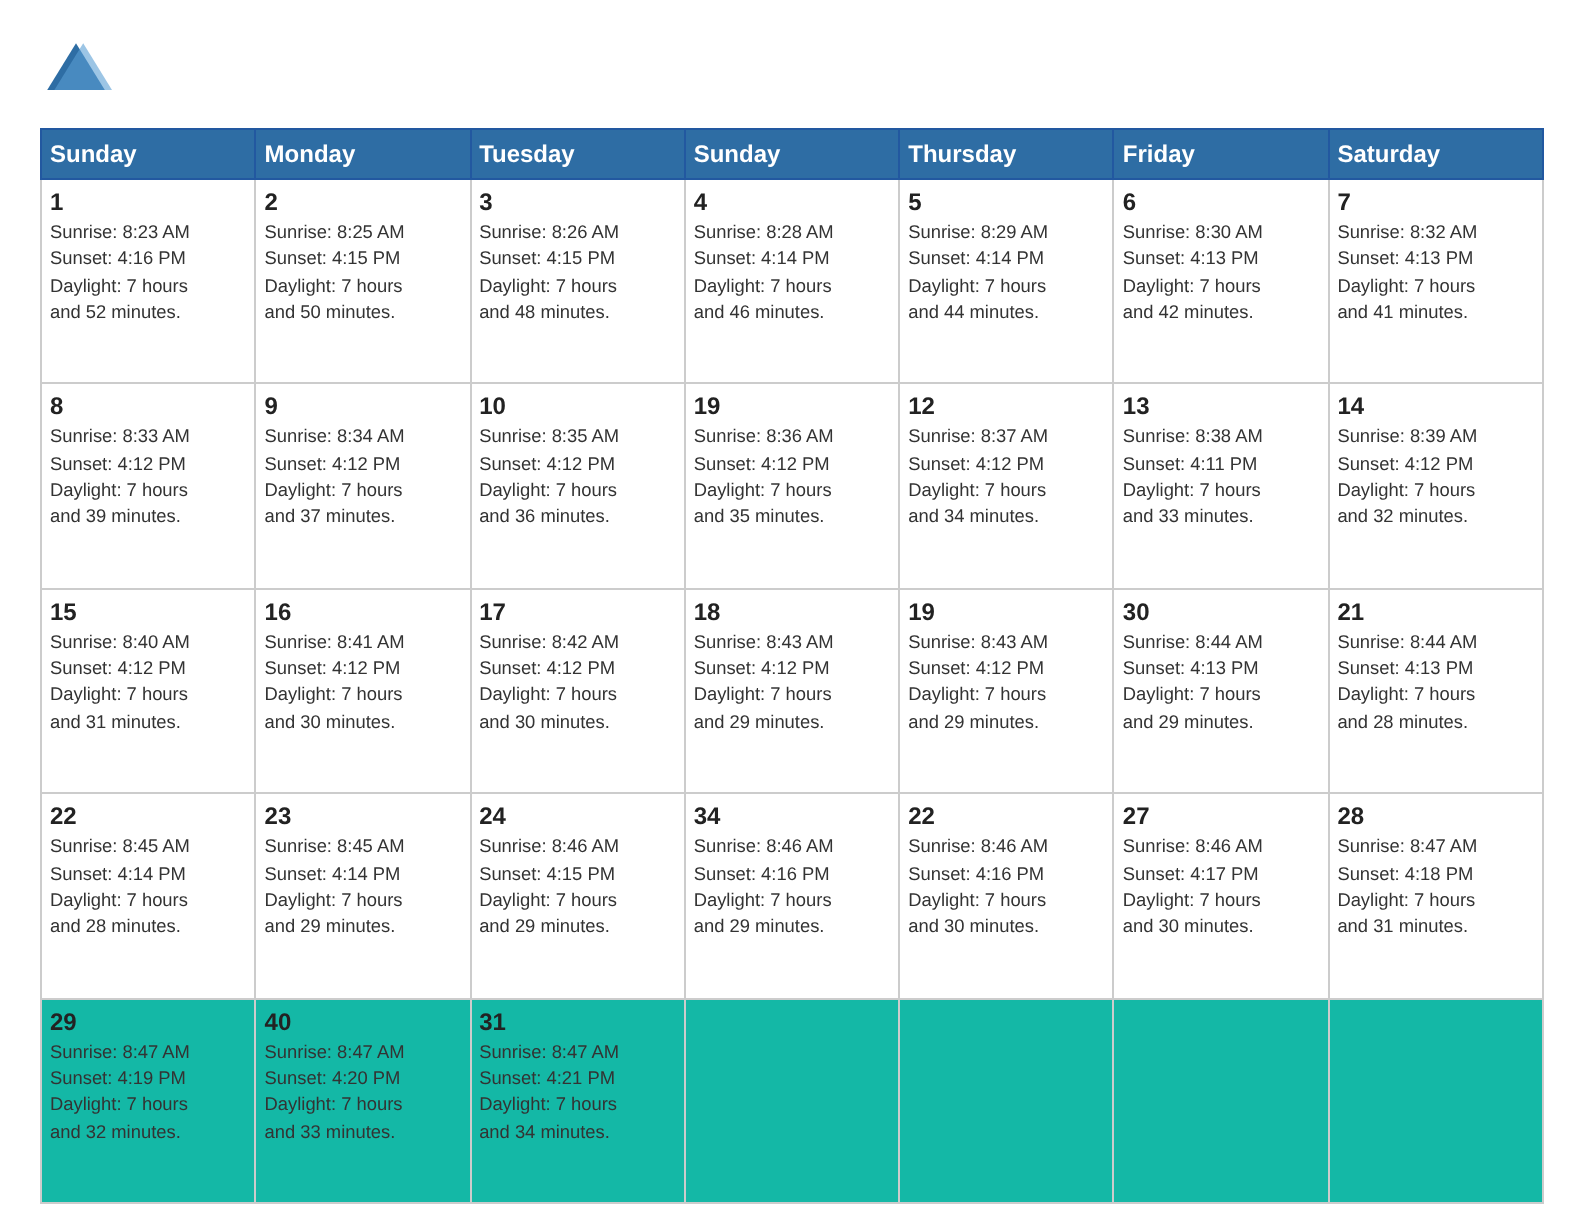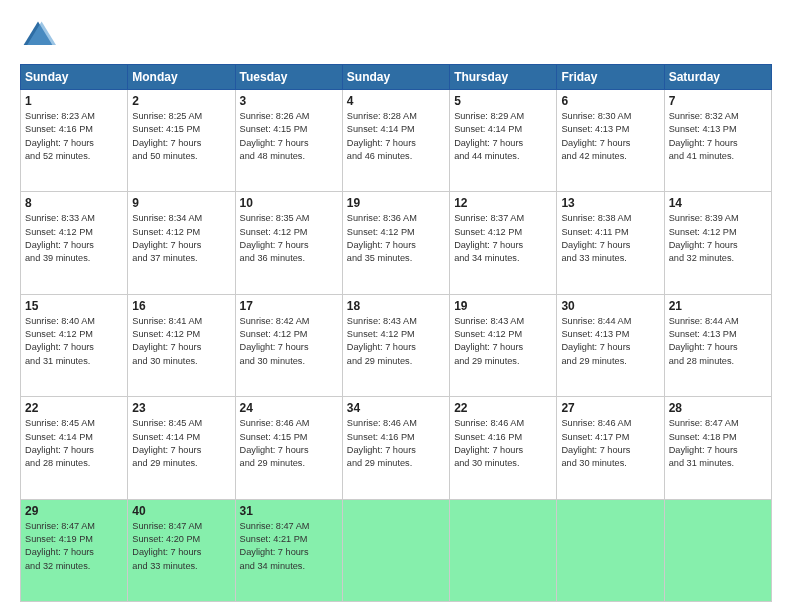--- a/index.html
+++ b/index.html
@@ -71,21 +71,21 @@
     .calendar td {
       border: 1px solid #ccc;
       vertical-align: top;
       padding: 4px 4px 3px 4px;
       font-size: 9.5px;
       color: #333;
       background: #fff;
       height: 86px;
     }
     .calendar tr:last-child td {
-      background: #86efac;
+      background: #14b8a6;
     }
     .calendar td.empty {
       background: #f8f8f8;
     }
     .day-num {
       font-size: 12px;
       font-weight: bold;
       color: #222;
       display: block;
       margin-bottom: 2px;

